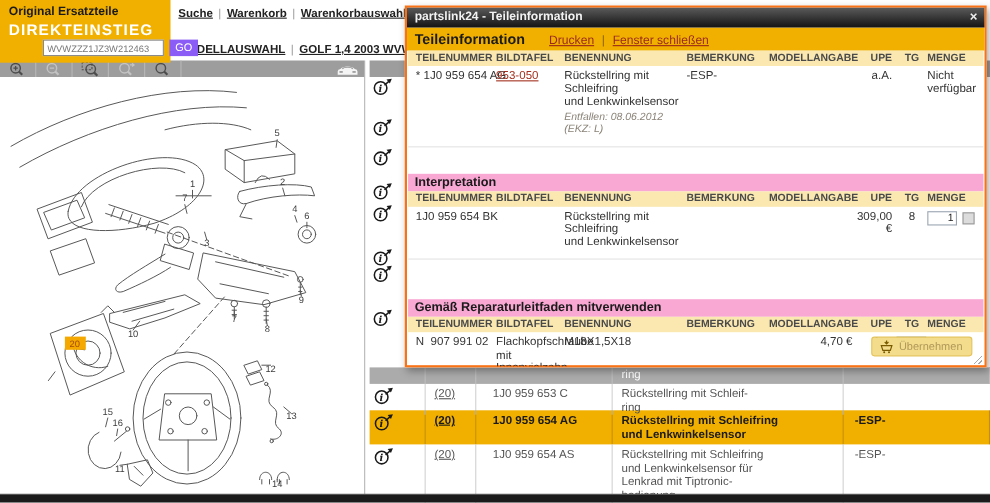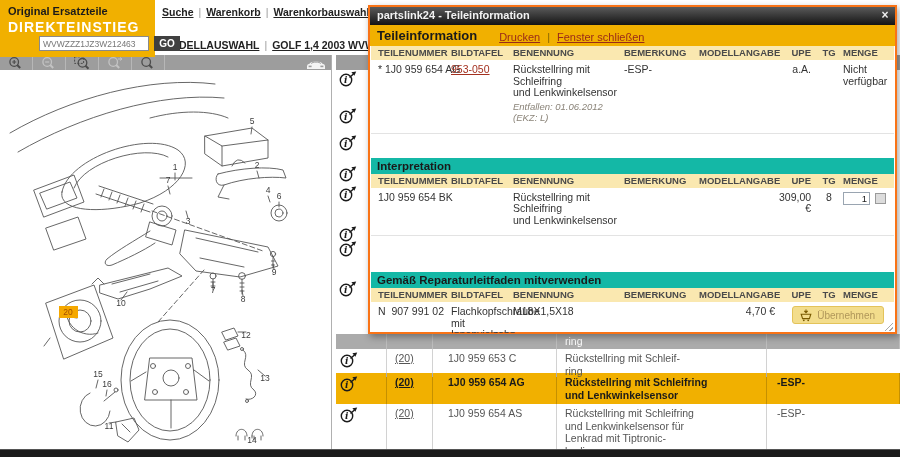--- a/index.html
+++ b/index.html
@@ -8,22 +8,22 @@
   #stage { position:relative; width:900px; height:333px; background:#fff; }
 
   
   .brand-block { position:absolute; left:0; top:0; width:155px; height:57px;
     background:#F1B000; padding:5px 0 0 8px; z-index:1; }
   .brand-title { font-size:11px; font-weight:bold; color:#1a1a1a; }
   .brand-sub { font-size:14px; font-weight:bold; color:#fff; letter-spacing:1px; margin-top:2px; }
   .vin-row { position:absolute; left:7px; top:36px; display:flex;padding-left:32px; }
   .vin-input { width:110px; height:15px; border:1px solid #8a8a8a; background:#fff;
     font-size:8.5px; color:#777; padding:0 0 0 3px; font-family:"Liberation Sans",sans-serif; }
-  .go-btn { width:26px; height:15px; margin-left:5px; background:#404040; color:#fff;
-    border:none; font-size:10px; font-weight:bold; line-height:14px; text-align:center; cursor:pointer; }
+  .go-btn { width:26px; height:15px; margin-left:5px; background:#8b5cf6; color:#fff;
+    border:none; font-size:10px; font-weight:normal; line-height:14px; text-align:center; cursor:pointer; }
 
   .top-nav { position:absolute; left:162px; top:6px; width:730px; white-space:nowrap;
     font-size:10.5px; font-weight:bold; overflow:hidden; }
   .top-nav a, .breadcrumb a { color:#222; text-decoration:underline; cursor:pointer; }
   .nav-sep { color:#999; margin:0 5px; font-weight:normal; }
   .breadcrumb { position:absolute; left:162px; top:39px; width:730px; white-space:nowrap;
     font-size:10.5px; font-weight:bold; overflow:hidden; }
 
   
   .toolbar { position:absolute; top:55px; height:15px; background:#9D9D9D; }
@@ -68,21 +68,21 @@
   .dlg-titlebar { height:18px; background:linear-gradient(#5a5a5a,#141414); color:#f2f2f2;
     font-size:11px; font-weight:bold; line-height:17px; padding-left:7px; position:relative; cursor:move; }
   .dlg-close { position:absolute; right:3px; top:2px; width:14px; height:14px; color:#eee;
     font-size:12px; font-weight:bold; line-height:13px; text-align:center; cursor:pointer; }
   .dlg-menubar { height:21px; background:#F1B000; display:flex; align-items:center; padding-left:7px; }
   .dlg-menu-title { font-size:13px; font-weight:bold; color:#1a1a1a; margin-right:22px; }
   .dlg-menu-sep { color:#8a6400; margin:0 7px; font-size:11px; }
   .dlg-menubar a { font-size:11px; font-weight:normal; color:#9A2A18; text-decoration:underline; cursor:pointer; }
   .dlg-content { position:relative; height:287px; padding:0 1px; overflow:hidden; }
 
-  .sec-bar { height:16px; background:#14b8a6; font-size:11.5px; font-weight:bold; color:#1a1a1a;
+  .sec-bar { height:16px; background:#f9a8d4; font-size:11.5px; font-weight:bold; color:#1a1a1a;
     line-height:16px; padding-left:6px; }
   .col-head { display:grid; grid-template-columns:73px 62px 111px 75px 80px 36px 28px 55px;
     background:#FAE8B0; height:14px; font-size:9.5px; font-weight:bold; color:#4a4a4a;
     line-height:14px; padding-left:7px; }
   .col-head .r { text-align:right; padding-right:4px; }
   .col-head .c { text-align:center; }
   .dlg-row { display:grid; grid-template-columns:73px 62px 111px 75px 80px 36px 28px 55px;
     padding:4px 0 2px 7px; font-size:10.5px; line-height:11.5px; color:#333; }
   .cell-num { white-space:pre; }
   .red-link { color:#A3301F; text-decoration:underline; cursor:pointer; }
@@ -403,21 +403,21 @@
           <div class="r">UPE</div>
           <div class="c">TG</div>
           <div>MENGE</div>
         </div>
         <div class="dlg-row">
           <div class="cell-num">* 1J0 959 654 AG</div>
           <div><a class="red-link">953-050</a></div>
           <div>
             <div>Rückstellring mit Schleifring</div>
             <div>und Lenkwinkelsensor</div>
-            <div class="cell-note">Entfallen: 01.06.2012 (EKZ: L)</div>
+            <div class="cell-note">Entfallen: 08.06.2012 (EKZ: L)</div>
           </div>
           <div>-ESP-</div>
           <div></div>
           <div class="cell-upe">a.A.</div>
           <div class="cell-tg"></div>
           <div>
             <div>Nicht</div>
             <div>verfügbar</div>
           </div>
         </div>

